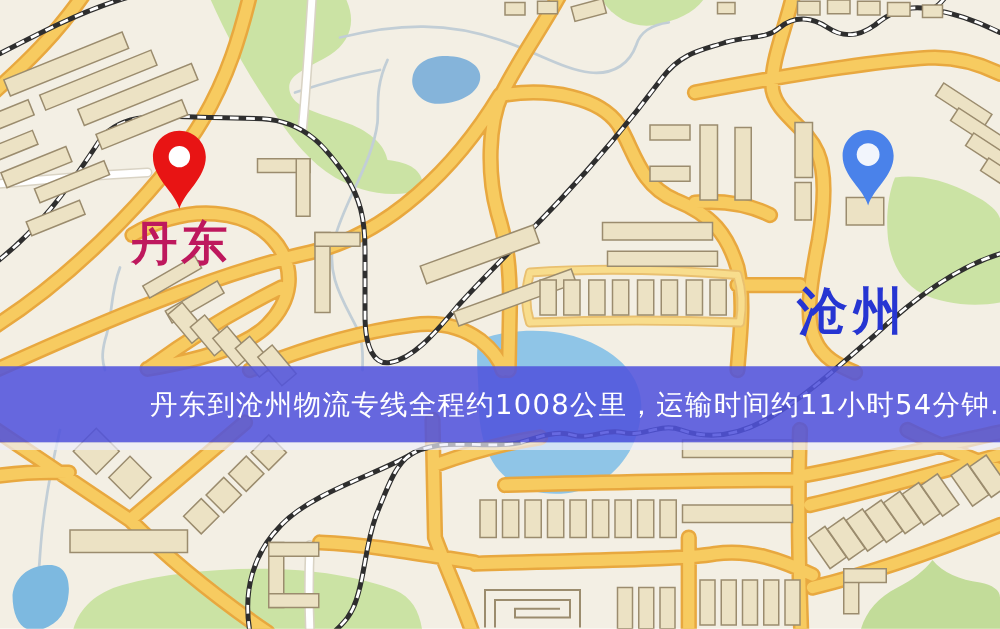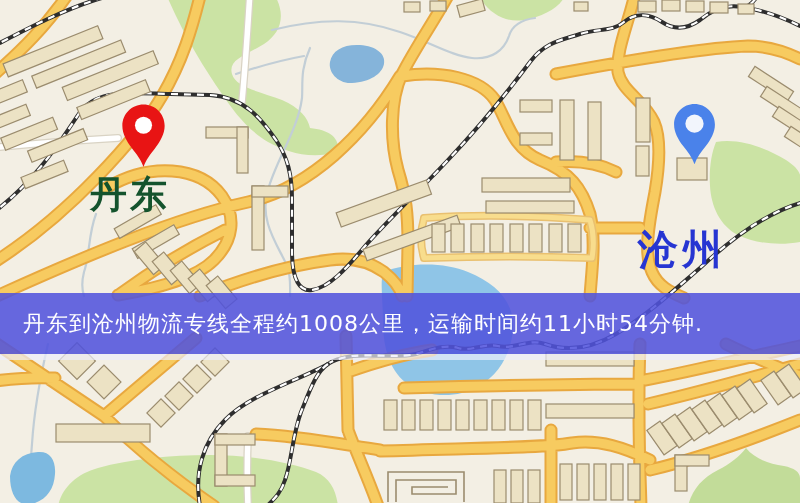--- a/index.html
+++ b/index.html
@@ -22,32 +22,32 @@
   .road2-c{fill:none;stroke:#e9c070;stroke-width:8;stroke-linecap:round;}
   .road2-f{fill:none;stroke:#f8dd8d;stroke-width:5;stroke-linecap:round;}
   .rail-base{fill:none;stroke:#2e2e2e;stroke-width:4;stroke-linecap:round;}
   .rail-dash{fill:none;stroke:#ffffff;stroke-width:2.2;stroke-dasharray:7 6;}
   .bldg{fill:#ece2c4;stroke:#9b8c6e;stroke-width:1.2;}
   .bldg-line{fill:none;stroke:#9b8c6e;stroke-width:1.6;}
   
   .banner{
     position:absolute;left:0;top:293px;width:800px;height:61px;
     background:rgba(80,83,220,0.87);
-    display:flex;align-items:center;box-sizing:border-box;padding-left:23px;
+    display:flex;align-items:center;box-sizing:border-box;padding-left:23px;justify-content:flex-end;
   }
   .banner::after{
     content:"";position:absolute;left:0;top:61px;width:800px;height:6px;
     background:rgba(236,238,251,0.7);
   }
   .banner-text{color:#ffffff;font-size:22px;letter-spacing:1px;white-space:nowrap;}
   .pin{position:absolute;}
   .pin-origin{left:121px;top:100px;width:45px;height:72px;}
   .pin-dest{left:668px;top:103px;width:53px;height:63px;}
   .map-label{position:absolute;font-weight:bold;line-height:1;}
-  .label-origin{left:90px;top:176px;font-size:37px;letter-spacing:3px;color:#14532d;}
+  .label-origin{left:105px;top:176px;font-size:37px;letter-spacing:3px;color:#be185d;}
   .label-dest{left:638px;top:181px;font-size:40px;letter-spacing:4px;color:#2635d2;margin-top:48px;}
 </style>
 </head>
 <body>
 
 <div class="viewport">
 
   <svg class="basemap" width="800" height="503" viewBox="0 0 800 503">
     <defs>
       <path id="roads-major" d="

